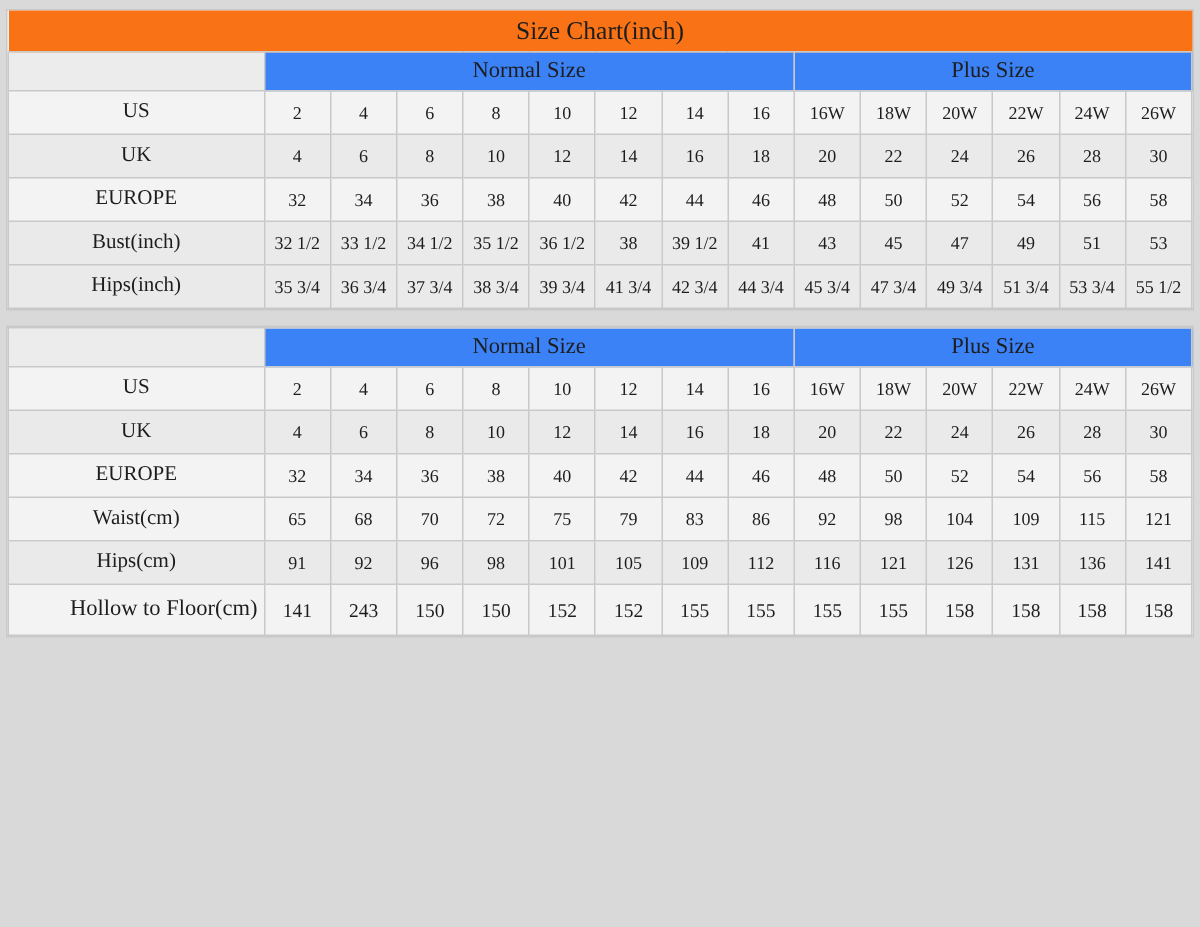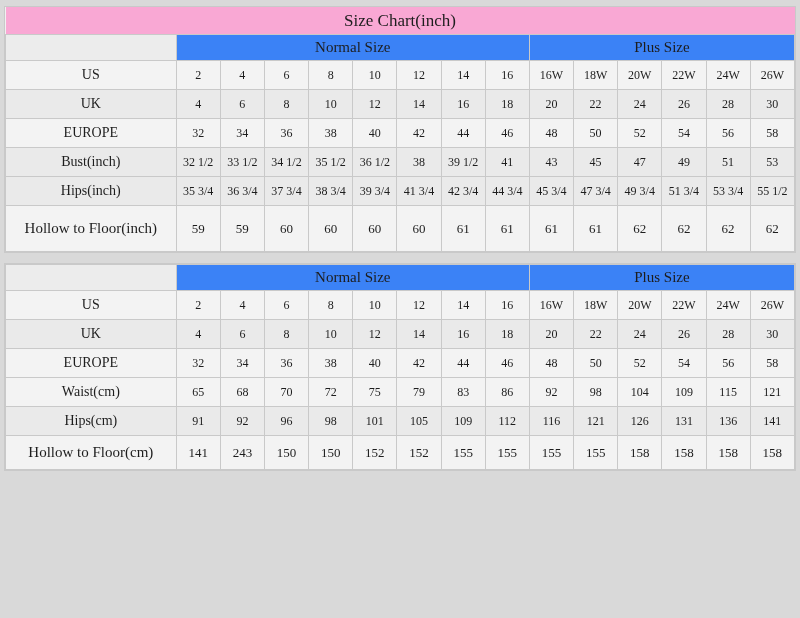--- a/index.html
+++ b/index.html
@@ -40,21 +40,21 @@
     vertical-align: middle;
     font-weight: normal;
     color: #1d1d1d;
   }
   .title-cell {
     font-size: 17px;
     padding: 4px 0 3px 0;
     border-left: none;
     border-right: none;
     border-top: none;
-    background: #f9a8d4;
+    background: #f97316;
   }
   .group-cell {
     font-size: 15px;
     padding: 4px 0 4px 0;
     background: #3b82f6;
   }
   .blank-cell {
     background: #ececec;
   }
   .row-label {
@@ -176,37 +176,20 @@
           <td class="val">42 3/4</td>
           <td class="val">44 3/4</td>
           <td class="val">45 3/4</td>
           <td class="val">47 3/4</td>
           <td class="val">49 3/4</td>
           <td class="val">51 3/4</td>
           <td class="val">53 3/4</td>
           <td class="val">55 1/2</td>
         </tr>
 
-        <tr class="rowA big">
-          <td class="row-label" style="font-size:15px;padding:14px 4px;">Hollow to Floor(inch)</td>
-          <td class="val">59</td>
-          <td class="val">59</td>
-          <td class="val">60</td>
-          <td class="val">60</td>
-          <td class="val">60</td>
-          <td class="val">60</td>
-          <td class="val">61</td>
-          <td class="val">61</td>
-          <td class="val">61</td>
-          <td class="val">61</td>
-          <td class="val">62</td>
-          <td class="val">62</td>
-          <td class="val">62</td>
-          <td class="val">62</td>
-        </tr>
       </tbody>
     </table>
   </div>
 
   <div class="chart-block">
     <table>
       <colgroup>
         <col style="width:170px">
         <col span="14" style="width:44px">
       </colgroup>
@@ -302,21 +285,21 @@
           <td class="val">112</td>
           <td class="val">116</td>
           <td class="val">121</td>
           <td class="val">126</td>
           <td class="val">131</td>
           <td class="val">136</td>
           <td class="val">141</td>
         </tr>
 
         <tr class="rowA big">
-          <td class="row-label" style="font-size:15px;padding:8px 4px;">Hollow to Floor(cm)</td>
+          <td class="row-label" style="font-size:15px;padding:8px 4px;text-align:right;">Hollow to Floor(cm)</td>
           <td class="val">141</td>
           <td class="val">243</td>
           <td class="val">150</td>
           <td class="val">150</td>
           <td class="val">152</td>
           <td class="val">152</td>
           <td class="val">155</td>
           <td class="val">155</td>
           <td class="val">155</td>
           <td class="val">155</td>

